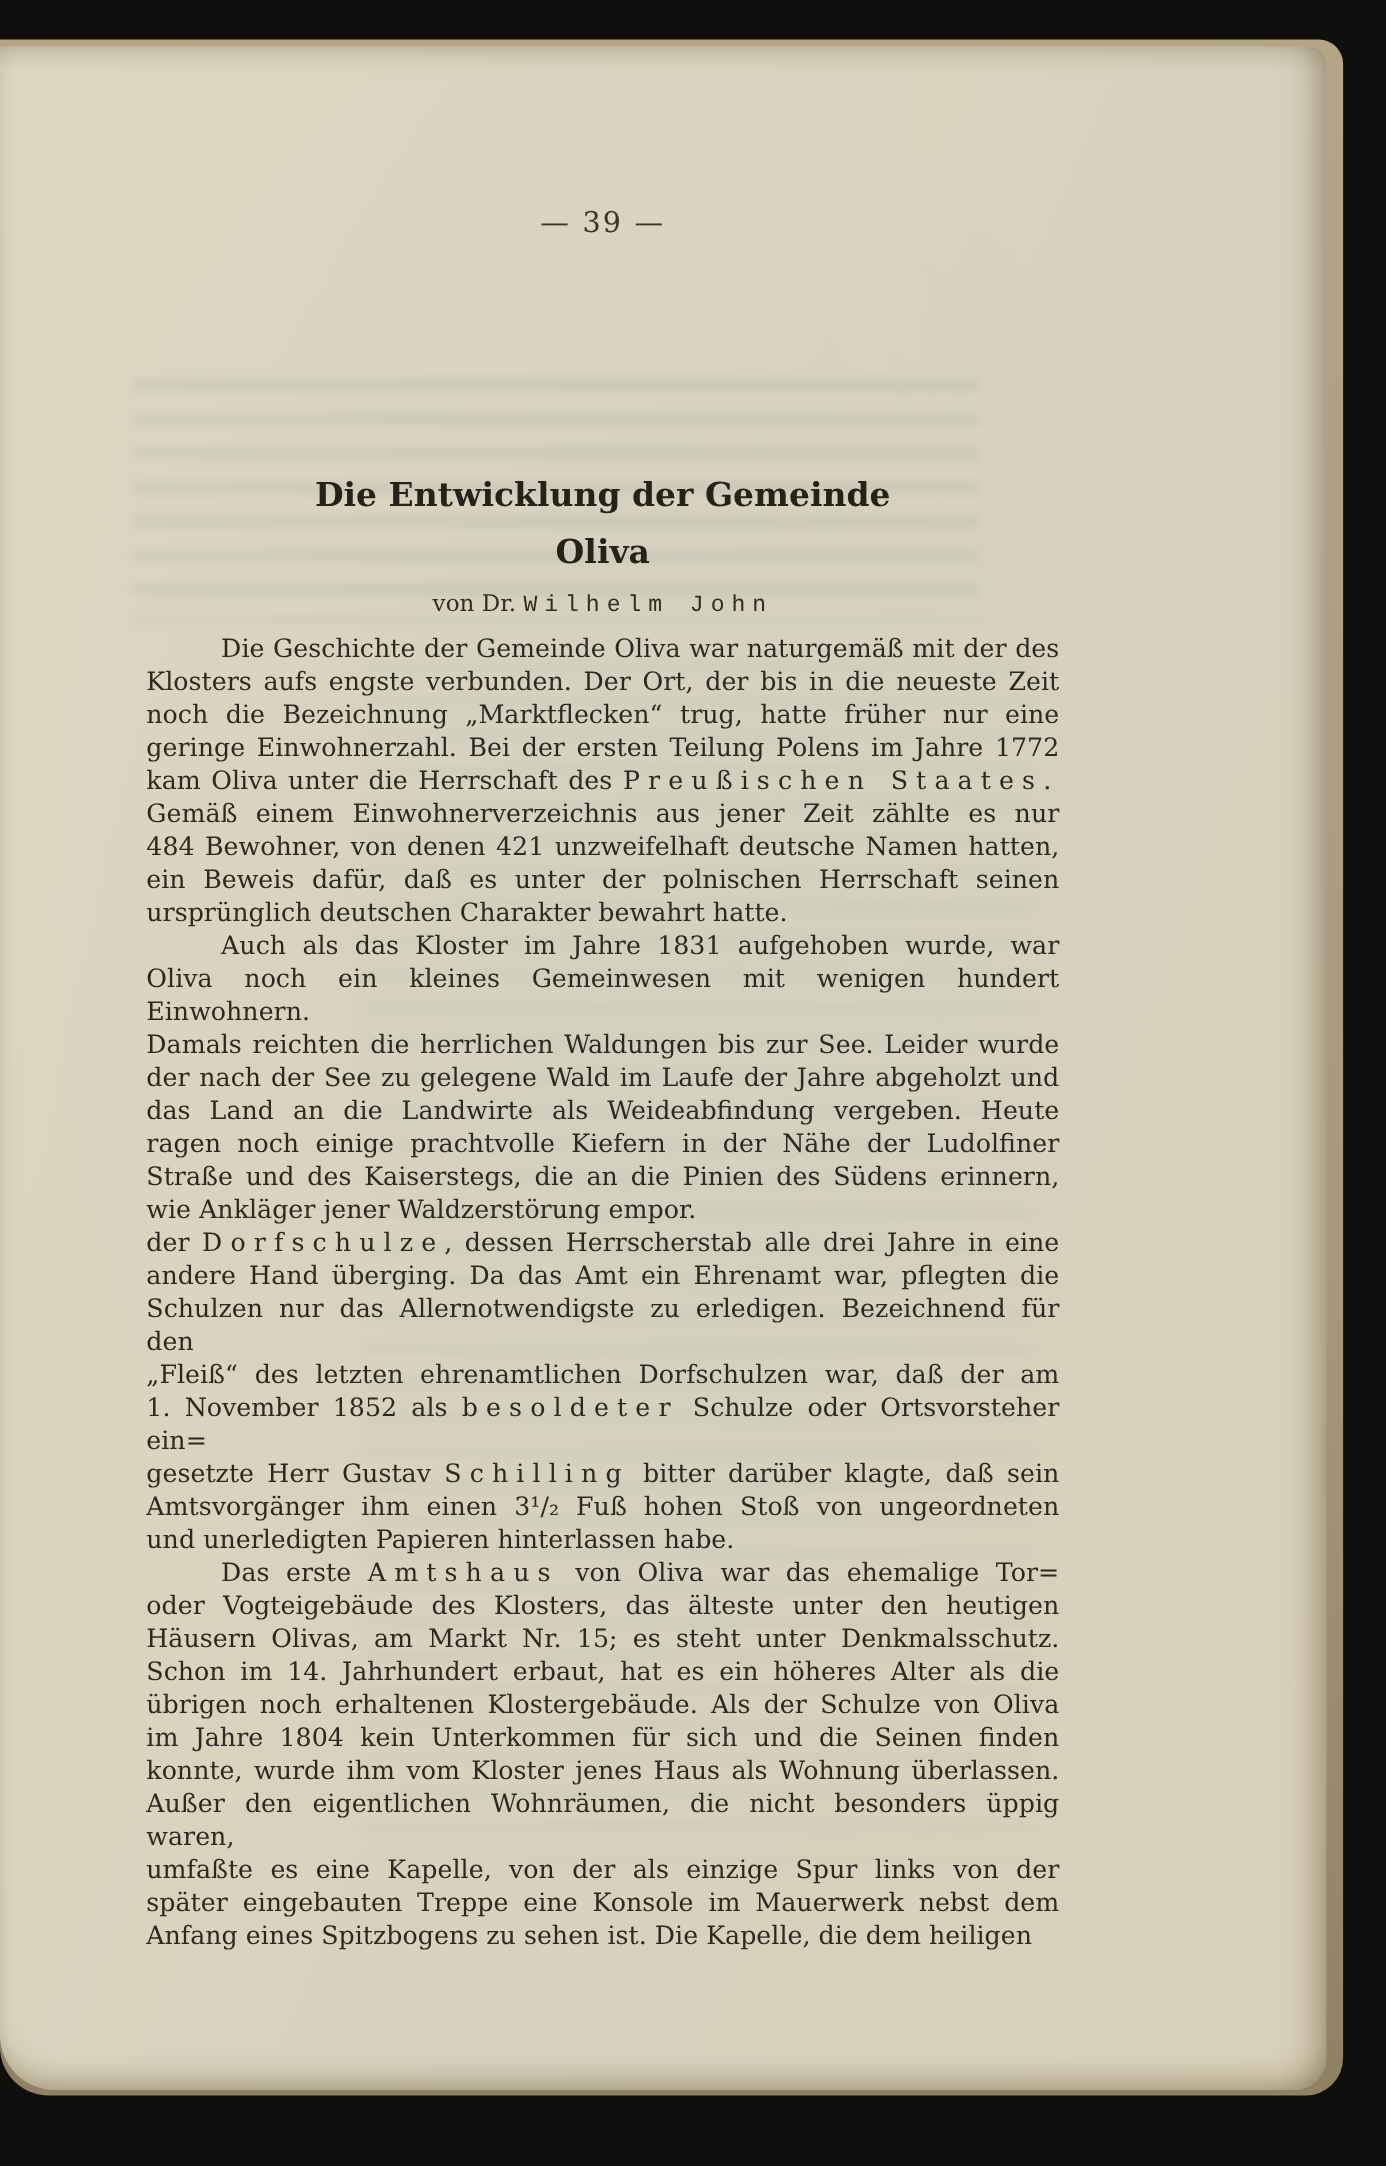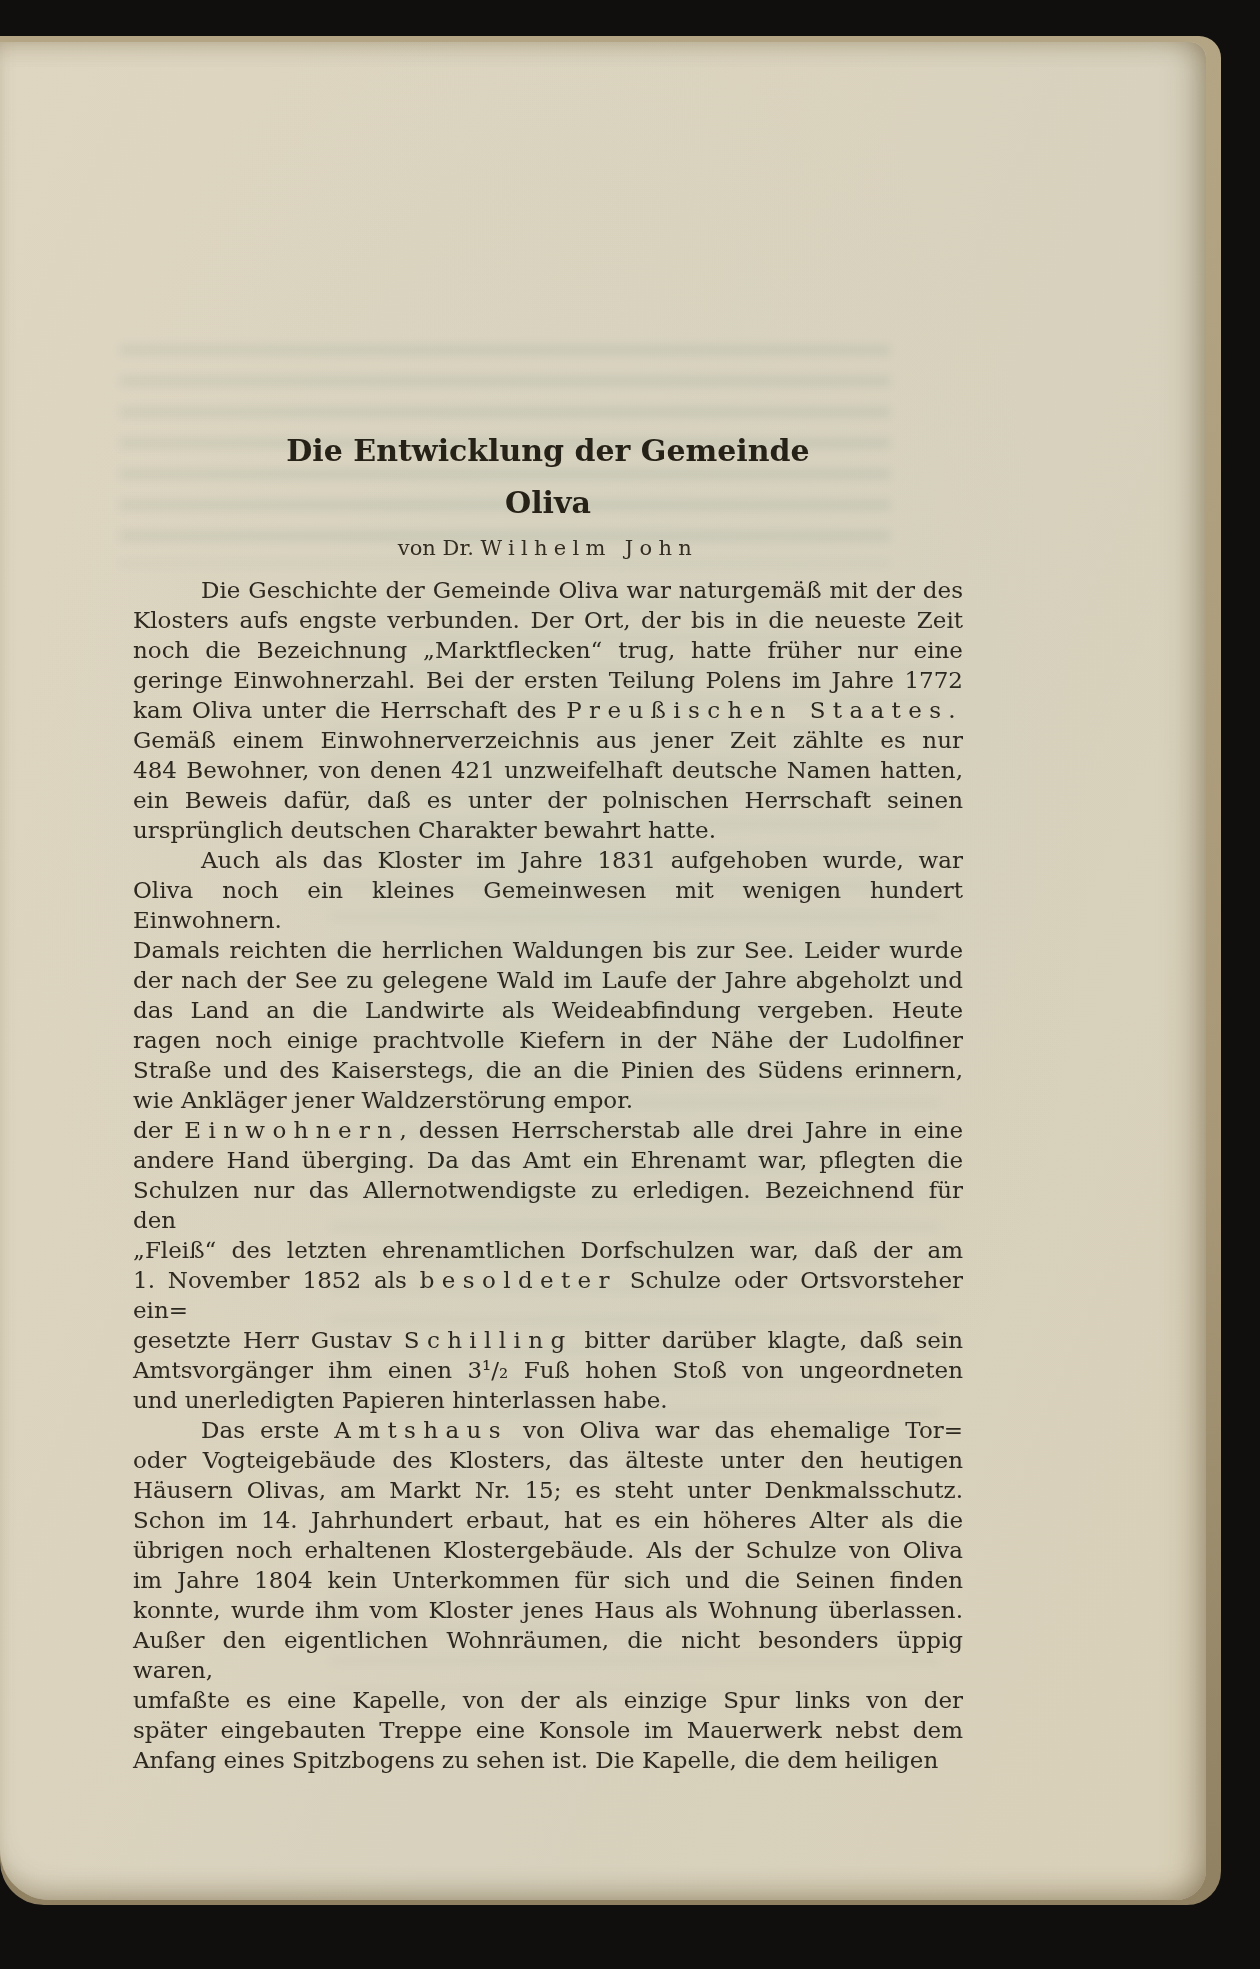--- a/index.html
+++ b/index.html
@@ -43,38 +43,39 @@
   }
   .title{
     position:absolute;left:133px;top:383px;width:830px;margin:0;
     text-align:center;font-weight:bold;font-size:30px;line-height:52px;
     color:#272218;
   }
   .byline{
     position:absolute;left:133px;top:494px;width:830px;
     text-align:center;font-size:21px;color:#322c21;
   }
-  .byline .name{letter-spacing:0.30em;}
+  .byline .name{letter-spacing:0.30em;font-family:Liberation Mono, monospace;}
   .article{
     position:absolute;left:133px;top:533px;width:830px;
     font-size:23px;line-height:30px;color:#2d2820;
   }
   .line{text-align:justify;text-align-last:justify;white-space:normal;}
   .line.last{text-align-last:left;}
   .line.indent{text-indent:68px;}
   .sperr{letter-spacing:0.32em;}
 </style>
 </head>
 <body>
 
 <div class="scan">
   <div class="paper-under"></div>
   <div class="paper">
     <div class="ghost g1"></div>
     <div class="ghost g2"></div>
+    <div class="pageno">— 39 —</div>
     <h1 class="title">
       <span>Die Entwicklung der Gemeinde</span><br>
       <span>Oliva</span>
     </h1>
     <div class="byline">
       <span>von Dr. </span><span class="name">Wilhelm John</span>
     </div>
     <div class="article">
         <div>
           <div class="line indent"><span>Die Geschichte der Gemeinde Oliva war naturgemäß mit der des</span></div>
@@ -91,21 +92,21 @@
           <div class="line indent"><span>Auch als das Kloster im Jahre 1831 aufgehoben wurde, war</span></div>
           <div class="line"><span>Oliva noch ein kleines Gemeinwesen mit wenigen hundert Einwohnern.</span></div>
           <div class="line"><span>Damals reichten die herrlichen Waldungen bis zur See. Leider wurde</span></div>
           <div class="line"><span>der nach der See zu gelegene Wald im Laufe der Jahre abgeholzt und</span></div>
           <div class="line"><span>das Land an die Landwirte als Weideabfindung vergeben. Heute</span></div>
           <div class="line"><span>ragen noch einige prachtvolle Kiefern in der Nähe der Ludolfiner</span></div>
           <div class="line"><span>Straße und des Kaiserstegs, die an die Pinien des Südens erinnern,</span></div>
           <div class="line last"><span>wie Ankläger jener Waldzerstörung empor.</span></div>
         </div>
         <div>
-          <div class="line"><span>der </span><span class="sperr">Einwohnern</span><span>, dessen Herrscherstab alle drei Jahre in eine</span></div>
+          <div class="line"><span>der </span><span class="sperr">Dorfschulze</span><span>, dessen Herrscherstab alle drei Jahre in eine</span></div>
           <div class="line"><span>andere Hand überging. Da das Amt ein Ehrenamt war, pflegten die</span></div>
           <div class="line"><span>Schulzen nur das Allernotwendigste zu erledigen. Bezeichnend für den</span></div>
           <div class="line"><span>„Fleiß“ des letzten ehrenamtlichen Dorfschulzen war, daß der am</span></div>
           <div class="line"><span>1. November 1852 als </span><span class="sperr">besoldeter</span><span> Schulze oder Ortsvorsteher ein=</span></div>
           <div class="line"><span>gesetzte Herr Gustav </span><span class="sperr">Schilling</span><span> bitter darüber klagte, daß sein</span></div>
           <div class="line"><span>Amtsvorgänger ihm einen 3¹/₂ Fuß hohen Stoß von ungeordneten</span></div>
           <div class="line last"><span>und unerledigten Papieren hinterlassen habe.</span></div>
         </div>
         <div>
           <div class="line indent"><span>Das erste </span><span class="sperr">Amtshaus</span><span> von Oliva war das ehemalige Tor=</span></div>

